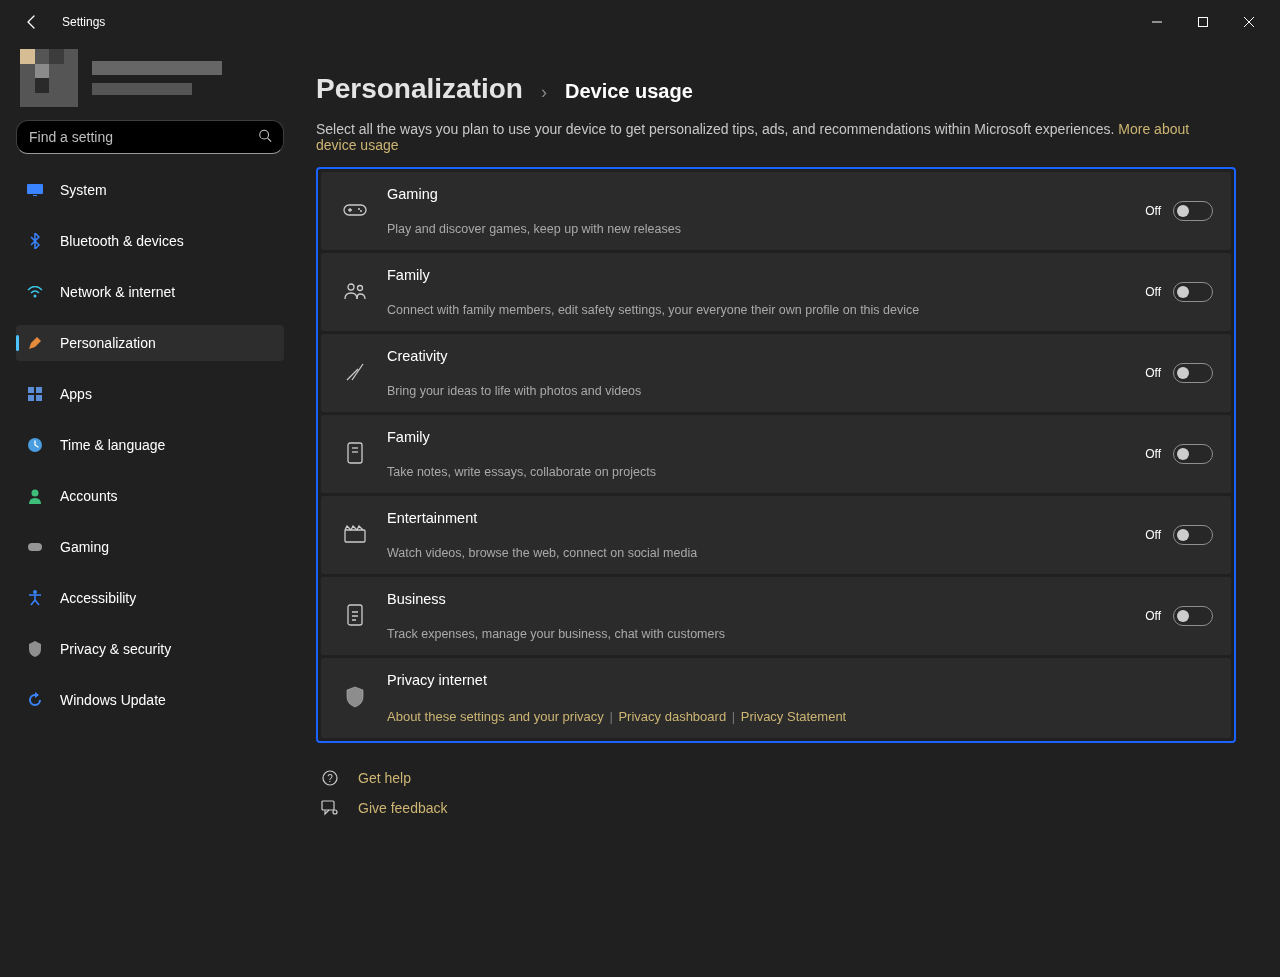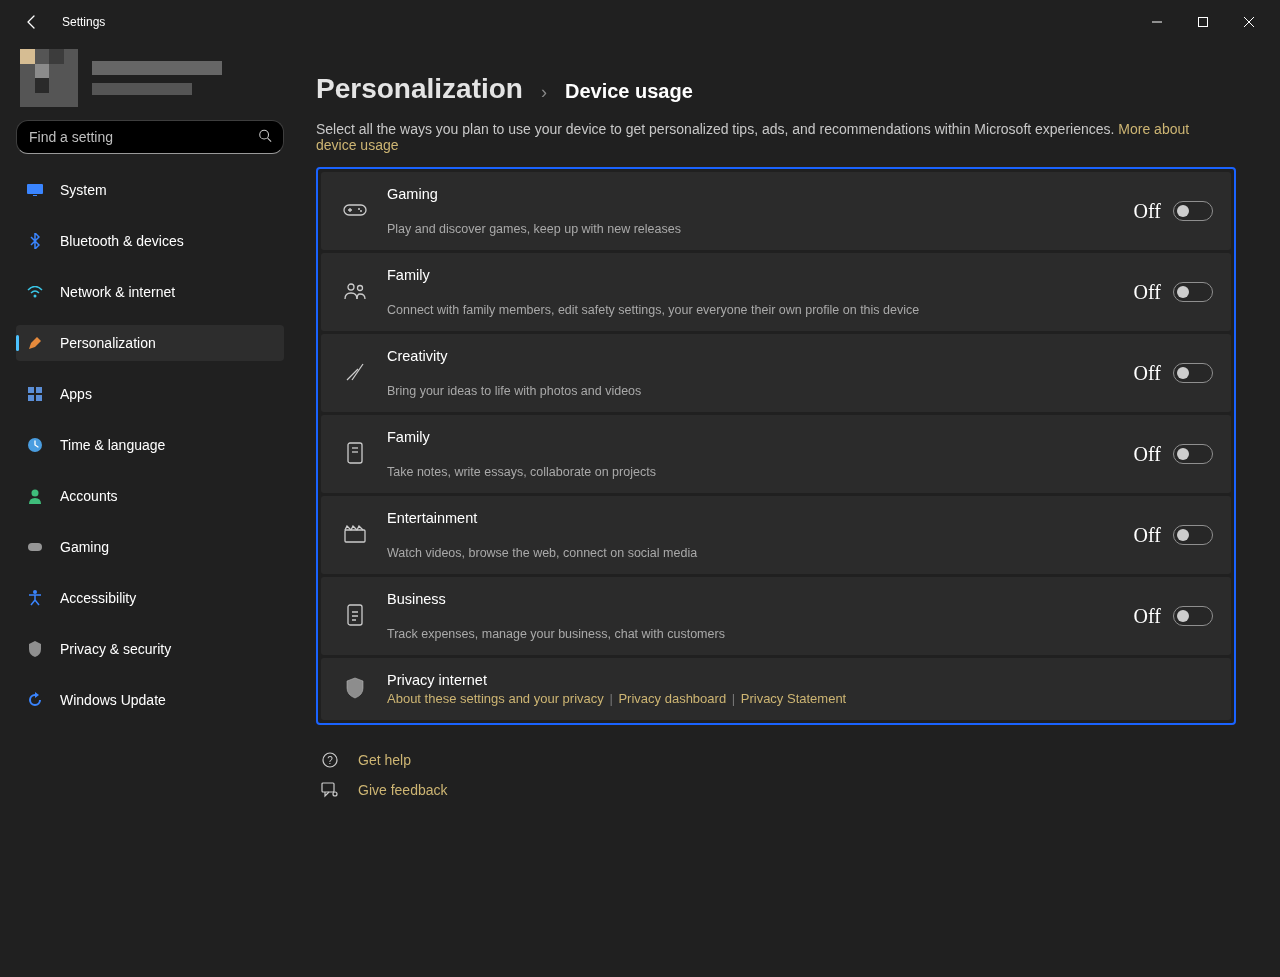--- a/index.html
+++ b/index.html
@@ -171,38 +171,38 @@
       align-items: center;
       justify-content: center;
       margin-right: 18px;
       flex-shrink:0;
     }
     .card-text { flex: 1; }
     .card-title { font-size: 14.5px; color: #fff; }
     .card-sub { font-size: 12.5px; color: #a9a9a9; margin-top: 20px; }
 
     .toggle-wrap{display:flex;align-items:center;gap:12px;}
-    .toggle-state { font-size: 20px; font-family: Liberation Serif, serif;}
+    .toggle-state { font-size: 12px;}
     .toggle {
       width: 40px; height: 20px;
       border-radius: 10px;
       border: 1px solid #8f8f8f;
       background: #272727;
       position: relative;
       cursor: pointer;
     }
     .toggle-knob {
       position: absolute;
       width: 12px; height: 12px;
       border-radius: 50%;
       background: #cdcdcd;
       top: 3px; left: 3px;
     }
 
-    .privacy-links { font-size: 13px; margin-top:3px;}
+    .privacy-links { font-size: 13px; margin-top:21px;}
     .privacy-links .sep { color: #777; margin: 0 2px; }
 
     .footer-links {
       margin-top: 26px;
       display: flex;
       flex-direction: column;
       gap: 12px;
     }
     .footer-link {
       display: flex;

